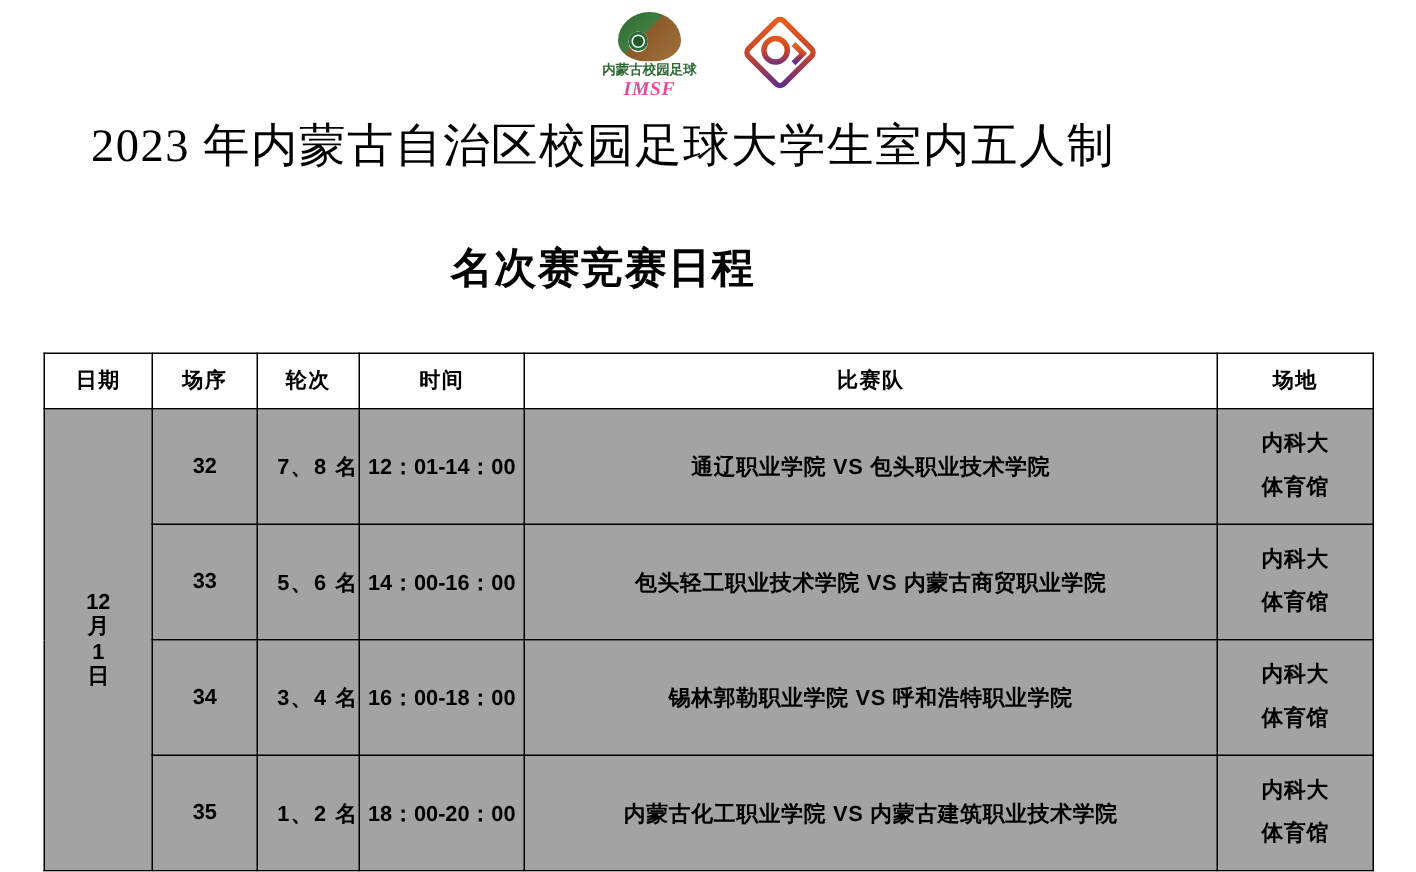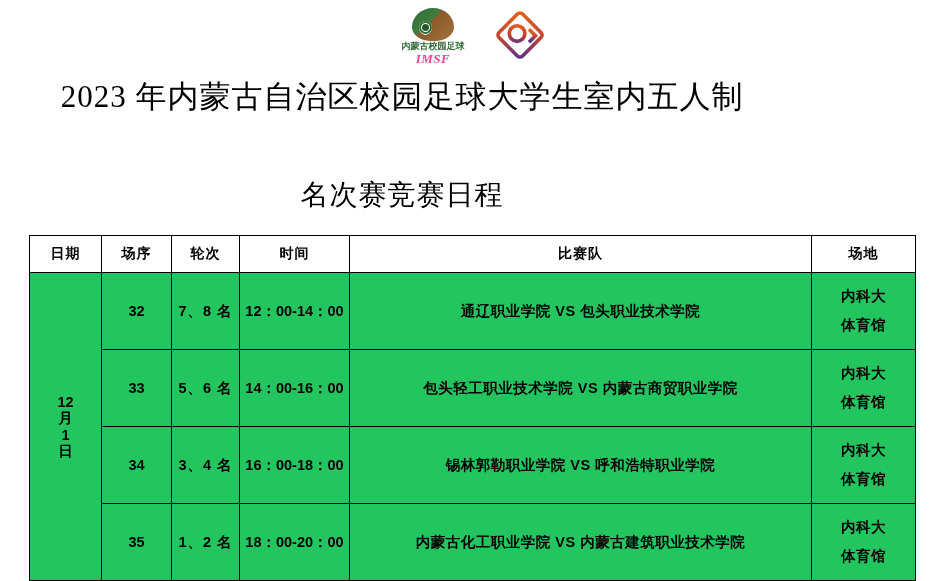--- a/index.html
+++ b/index.html
@@ -116,23 +116,23 @@
     top: 76px;
     font-size: 31px;
     letter-spacing: 1px;
   }
   .title-2 {
     top: 127px;
     font-size: 31px;
     letter-spacing: 1px;
   }
   .title-3 {
-    top: 176px;
+    top: 160px;
     font-size: 28px;
-    font-weight: normal;
+    font-weight: bold;
     letter-spacing: 1px;
   }
 
   
   .sched-table {
     position: absolute;
     left: 29px;
     top: 235px;
     width: 886px;
     border-collapse: collapse;
@@ -148,37 +148,38 @@
     font-weight: bold;
     padding: 0;
   }
   .sched-table thead th {
     height: 36px;
     background: #ffffff;
     font-size: 14px;
     letter-spacing: 1px;
   }
   .sched-table tbody td {
-    background: #22c55e;
+    background: #a3a3a3;
     height: 76px;
     font-size: 14.5px;
     margin-top: 40px;
   }
   td.c-date {
     font-size: 24px;
     line-height: 1.12;
     letter-spacing: 0px;
     padding: 0 2px;
   }
   td.c-no {
     font-size: 15px;
   }
   td.c-round {
     font-size: 15px;
     letter-spacing: 1px;
+    text-align: right;
   }
   td.c-time {
     font-size: 14px;
     letter-spacing: 0px;
   }
   td.c-match {
     font-size: 16.5px;
     letter-spacing: 0.5px;
   }
   td.c-venue {
@@ -253,21 +254,21 @@
         <td class="c-date" rowspan="4">
           <span class="date-stack">
             <span>12</span>
             <span>月</span>
             <span>1</span>
             <span>日</span>
           </span>
         </td>
         <td class="c-no">32</td>
         <td class="c-round">7、8 名</td>
-        <td class="c-time">12：00-14：00</td>
+        <td class="c-time">12：01-14：00</td>
         <td class="c-match">通辽职业学院 VS 包头职业技术学院</td>
         <td class="c-venue">
           <span>内科大</span><br>
           <span>体育馆</span>
         </td>
       </tr>
       <tr>
         <td class="c-no">33</td>
         <td class="c-round">5、6 名</td>
         <td class="c-time">14：00-16：00</td>

